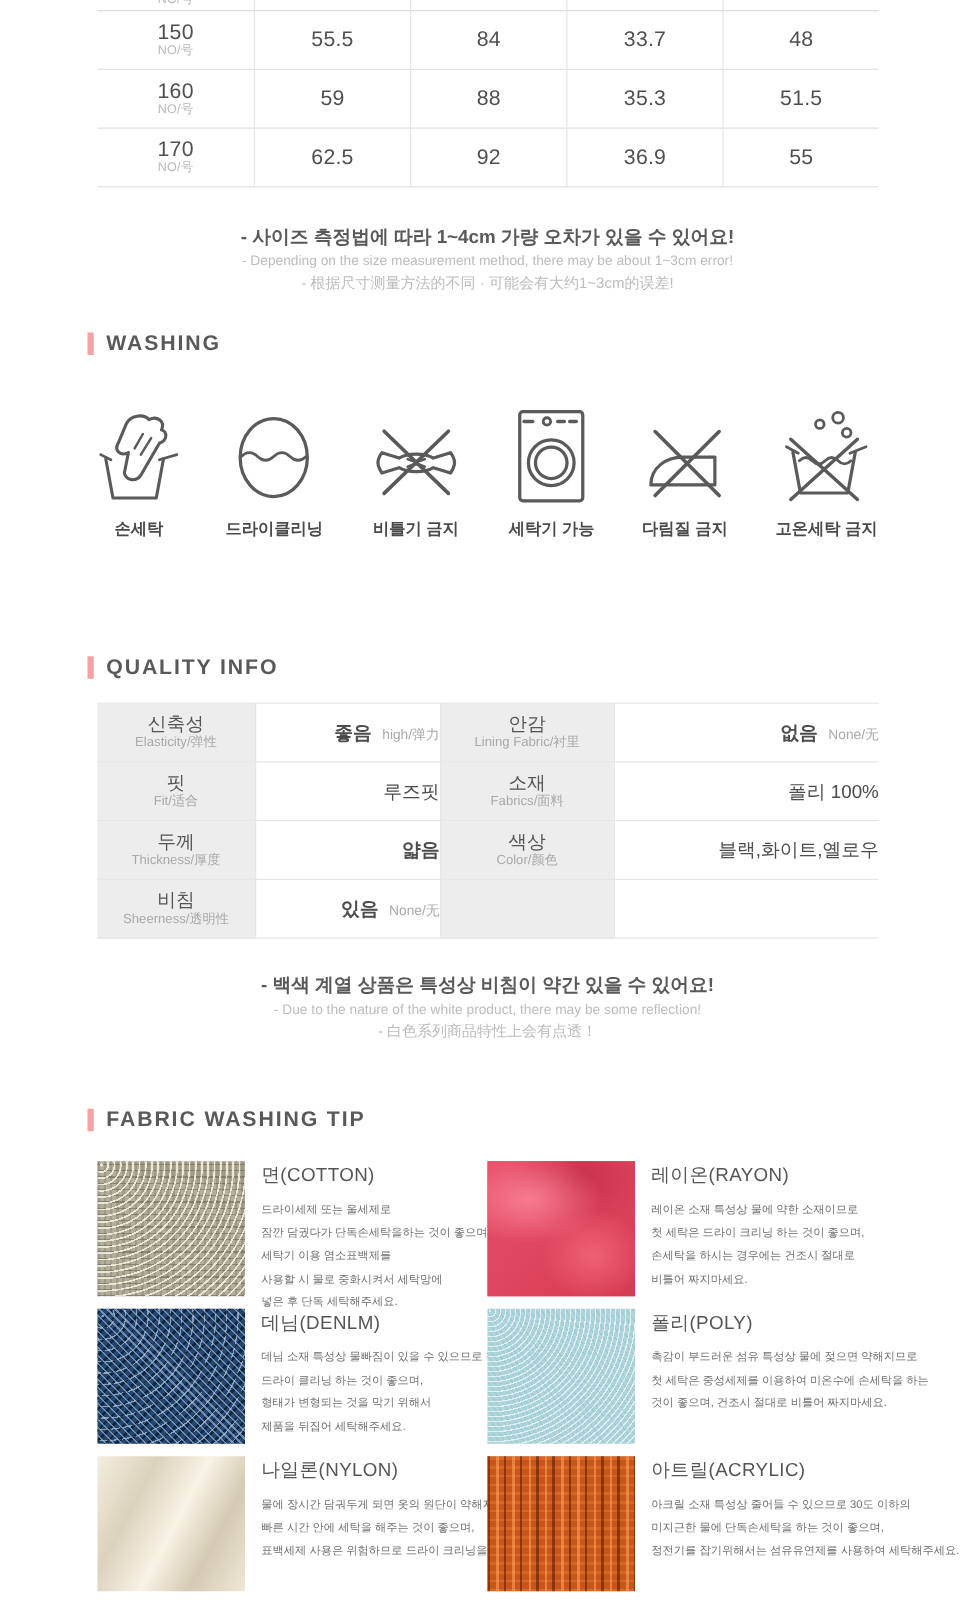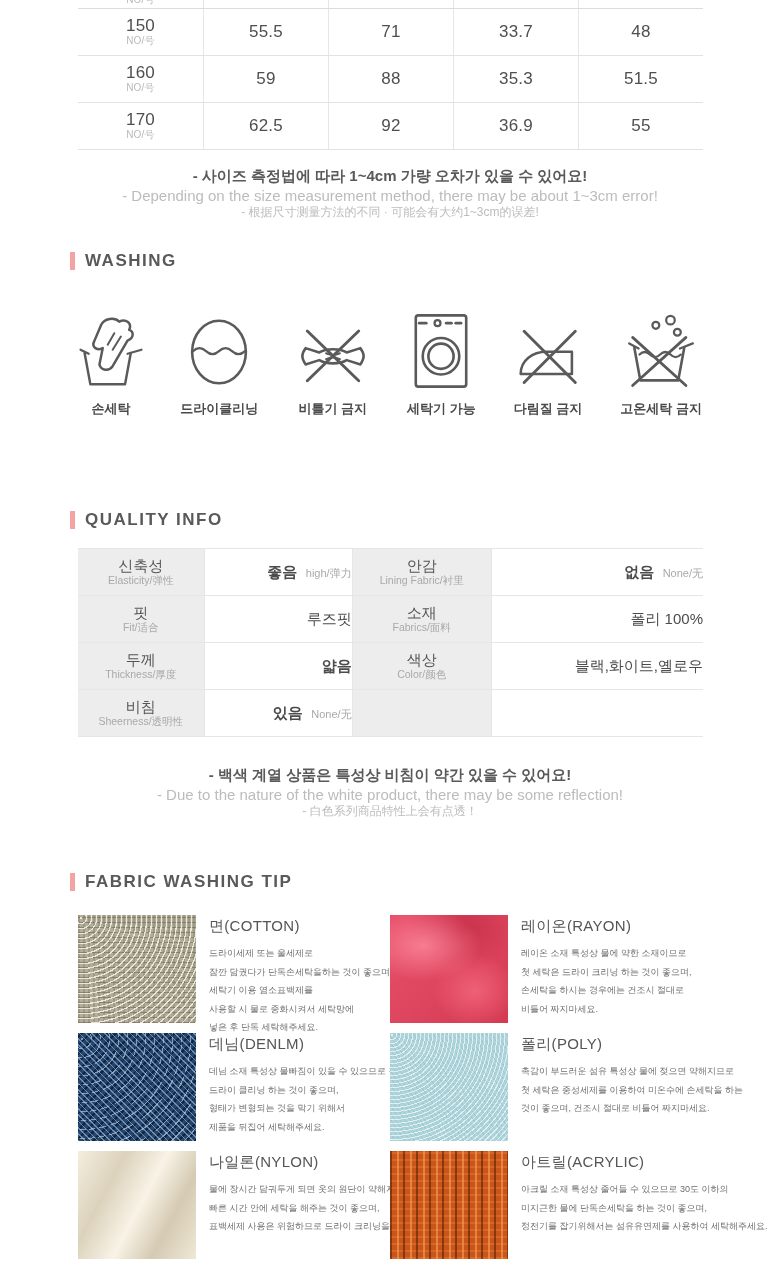--- a/index.html
+++ b/index.html
@@ -14,23 +14,23 @@
   .st-row { display: flex; height: 47px; border-bottom: 1px solid #e2e2e2; align-items: center; }
   .st-row.partial { height: 9px; border-bottom: 1px solid #dcdcdc; overflow: hidden; align-items: flex-end; }
   .st-cell { width: 20%; text-align: center; font-size: 17px; color: #4f4f4f; letter-spacing: .2px; }
   .st-cell + .st-cell { border-left: 1px solid #e6e6e6; height: 100%; display: flex; align-items: center; justify-content: center; }
   .st-label .big { display: block; font-size: 17px; line-height: 18px; color: #4f4f4f; }
   .st-label .sub { display: block; font-size: 10px; line-height: 12px; color: #b9b9b9; }
   .partial .st-label { height: 9px; overflow: hidden; }
   .partial .st-label .sub { margin-top: -5px; }
 
   
-  .note { text-align: center; margin-top: 15px; }
+  .note { text-align: center; margin-top: 29px; }
   .note .ko { font-size: 15px; font-weight: bold; color: #595959; line-height: 22px; }
-  .note .en { font-size: 15px; color: #bcbcbc; line-height: 17px; }
+  .note .en { font-size: 11px; color: #bcbcbc; line-height: 17px; }
   .note .zh { font-size: 12px; color: #bcbcbc; line-height: 17px; }
 
   
   .section-header { display: flex; align-items: center; margin: 0 0 0 70px; }
   .accent-bar { width: 5px; height: 18px; background: #f4a3a3; margin-right: 10px; }
   .section-title { font-size: 17px; letter-spacing: 1.5px; color: #595959; font-weight: 600; }
   .hdr-washing { margin-top: 30px; }
   .hdr-quality { margin-top: 92px; }
   .hdr-fabric  { margin-top: 52px; }
 
@@ -101,21 +101,21 @@
     <div class="st-cell"></div>
     <div class="st-cell"></div>
   </div>
 
   <div class="st-row">
     <div class="st-cell st-label">
       <span class="big">150</span>
       <span class="sub">NO/号</span>
     </div>
     <div class="st-cell">55.5</div>
-    <div class="st-cell">71</div>
+    <div class="st-cell">84</div>
     <div class="st-cell">33.7</div>
     <div class="st-cell">48</div>
   </div>
 
   <div class="st-row">
     <div class="st-cell st-label">
       <span class="big">160</span>
       <span class="sub">NO/号</span>
     </div>
     <div class="st-cell">59</div>

